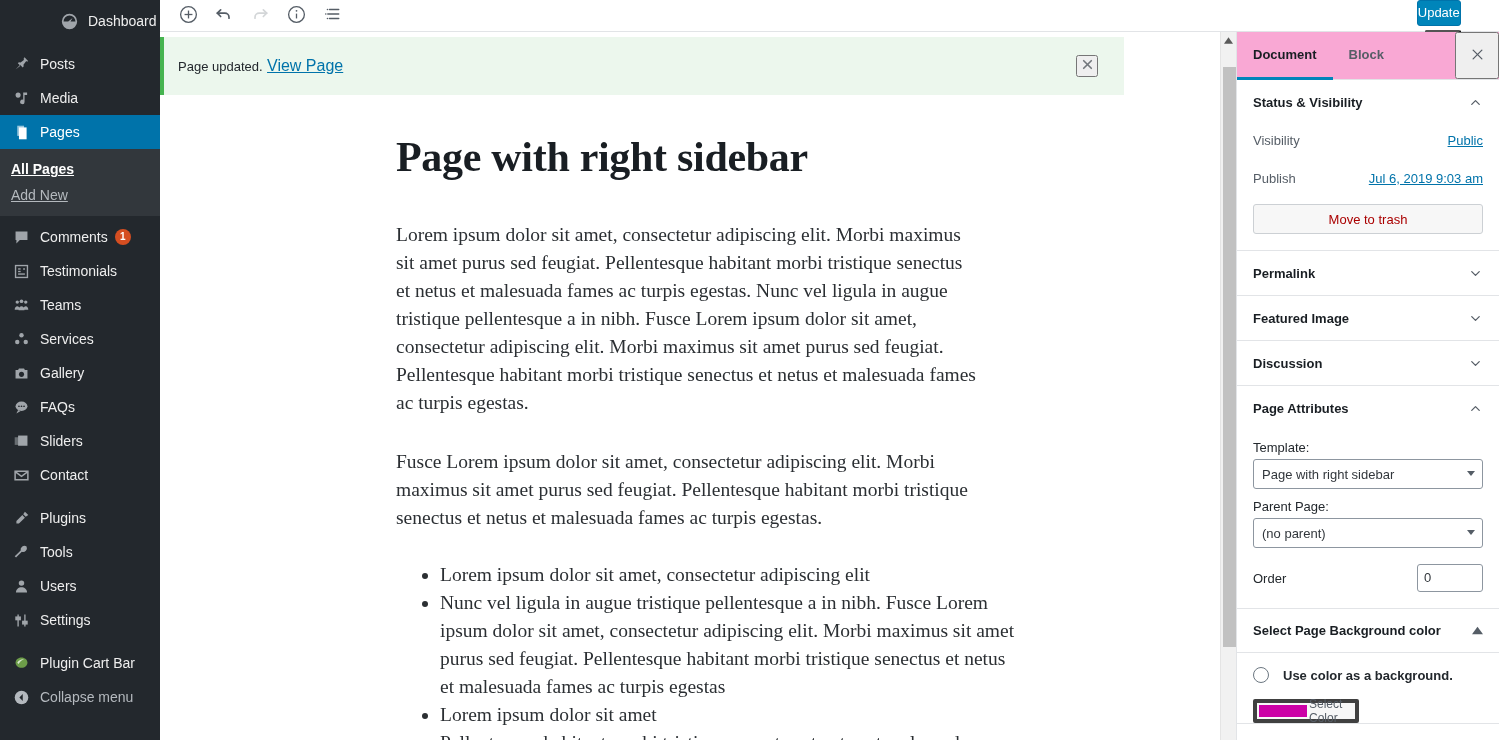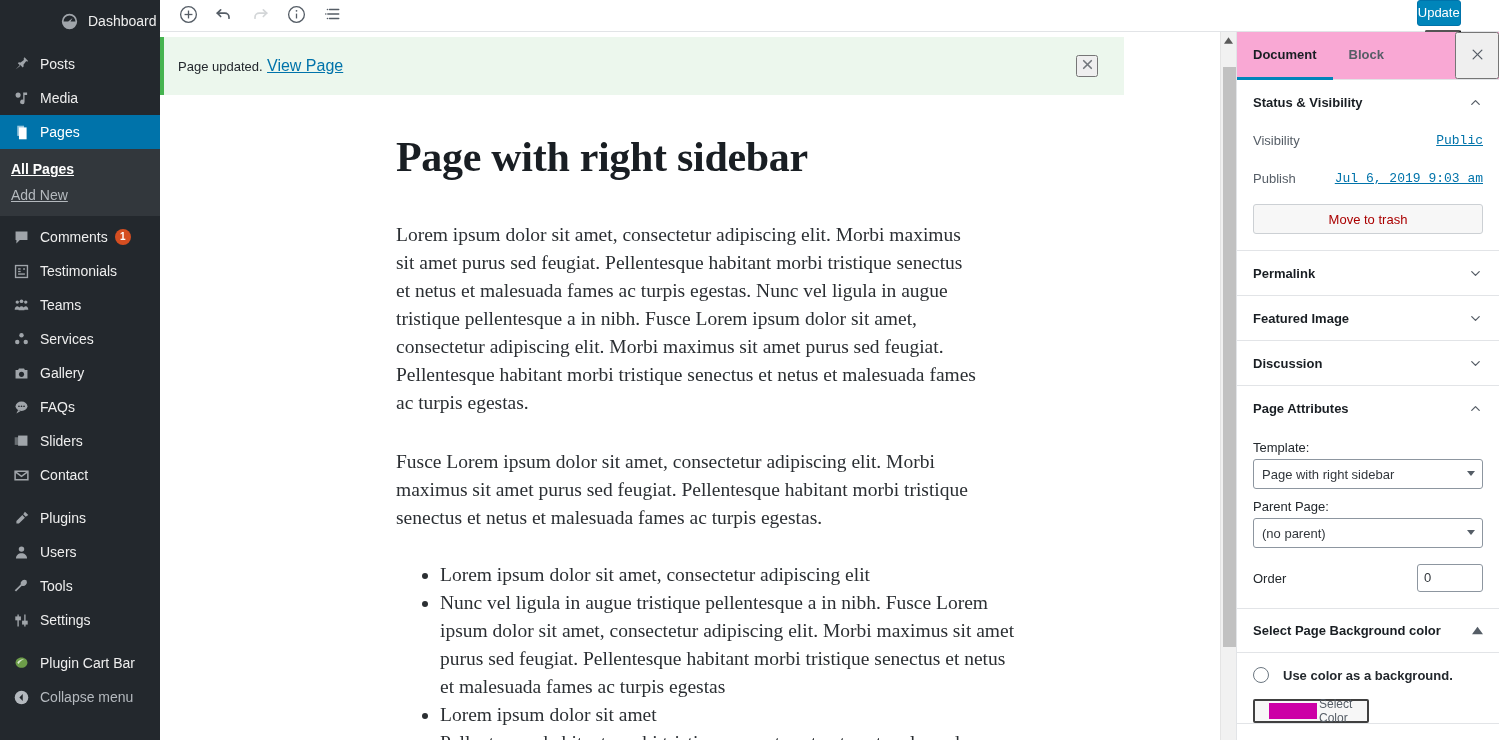--- a/index.html
+++ b/index.html
@@ -224,21 +224,21 @@
     font-size: 13px; font-weight: bold; color: #191e23;
   }
   .panel-header .chev { margin-left: auto; color: #555d66; display:flex; }
   .panel-body { padding: 0 16px 16px 16px; }
 
   .row {
     display: flex; align-items: center;
     min-height: 32px; margin-bottom: 6px;
   }
   .row-label { font-size: 13px; color: #555d66; }
-  .row-value { margin-left: auto; font-family: Liberation Mono, monospace; }
+  .row-value { margin-left: auto; }
   .row-value a { color: #0073aa; text-decoration: underline; font-size: 13px; }
 
   #move-to-trash {
     display: block; width: 100%;
     height: 30px; line-height: 28px;
     text-align: center;
     background: #f7f7f7;
     border: 1px solid #ccd0d4;
     border-radius: 3px;
     color: #a00; font-size: 13px;
@@ -280,25 +280,24 @@
   }
   .radio-circle {
     width: 16px; height: 16px;
     border: 1px solid #6c7781; border-radius: 50%;
     background: #fff; margin-right: 14px; flex: none;
   }
   #bg-radio-label { font-size: 13px; font-weight: bold; color: #23282d; }
   #color-picker-row {
     display: flex; align-items: stretch;
     margin: 16px 0 0 16px;
-    border: 2px solid #404040;
-    width: 116px; height: 24px;
+    border: 4px solid #404040;
+    width: 106px; height: 24px;
     background: #f7f7f7;
     border-radius: 2px;
-    padding-left: 12px;
   }
   #color-swatch { width: 48px; background: #cc00a6; margin: 2px; }
   #select-color-label {
     flex: 1; display: flex; align-items: center; justify-content: center;
     font-size: 12px; color: #555d66;
   }
 </style>
 </head>
 <body>
 
@@ -447,34 +446,34 @@
         <svg width="17" height="17" viewBox="0 0 20 20" fill="currentColor">
             <path d="M14 2l-2 3 3 3 3-2zM11 6L4 13v3h3l7-7z"></path>
           </svg>
       </span>
       <span class="mi-label">Plugins</span>
     </div>
 
     <div class="menu-item">
       <span class="mi-icon">
         <svg width="17" height="17" viewBox="0 0 20 20" fill="currentColor">
+            <path d="M16 3a4.5 4.5 0 01-5.6 6L5 14.4 3.6 16 2 14.4l1.6-1.4 5.4-5.4A4.5 4.5 0 0116 3z"></path>
+          </svg>
+      </span>
+      <span class="mi-label">Tools</span>
+    </div>
+
+    <div class="menu-item">
+      <span class="mi-icon">
+        <svg width="17" height="17" viewBox="0 0 20 20" fill="currentColor">
             <circle cx="10" cy="6" r="3.2"></circle>
             <path d="M3.5 17c0-3.6 2.9-6 6.5-6s6.5 2.4 6.5 6z"></path>
           </svg>
       </span>
       <span class="mi-label">Users</span>
-    </div>
-
-    <div class="menu-item">
-      <span class="mi-icon">
-        <svg width="17" height="17" viewBox="0 0 20 20" fill="currentColor">
-            <path d="M16 3a4.5 4.5 0 01-5.6 6L5 14.4 3.6 16 2 14.4l1.6-1.4 5.4-5.4A4.5 4.5 0 0116 3z"></path>
-          </svg>
-      </span>
-      <span class="mi-label">Tools</span>
     </div>
 
     <div class="menu-item">
       <span class="mi-icon">
         <svg width="17" height="17" viewBox="0 0 20 20" fill="none" stroke="currentColor" stroke-width="1.6">
             <line x1="6" y1="3" x2="6" y2="17"></line>
             <line x1="14" y1="3" x2="14" y2="17"></line>
             <rect x="3.5" y="6" width="5" height="3" fill="currentColor"></rect>
             <rect x="11.5" y="11" width="5" height="3" fill="currentColor"></rect>
           </svg>

